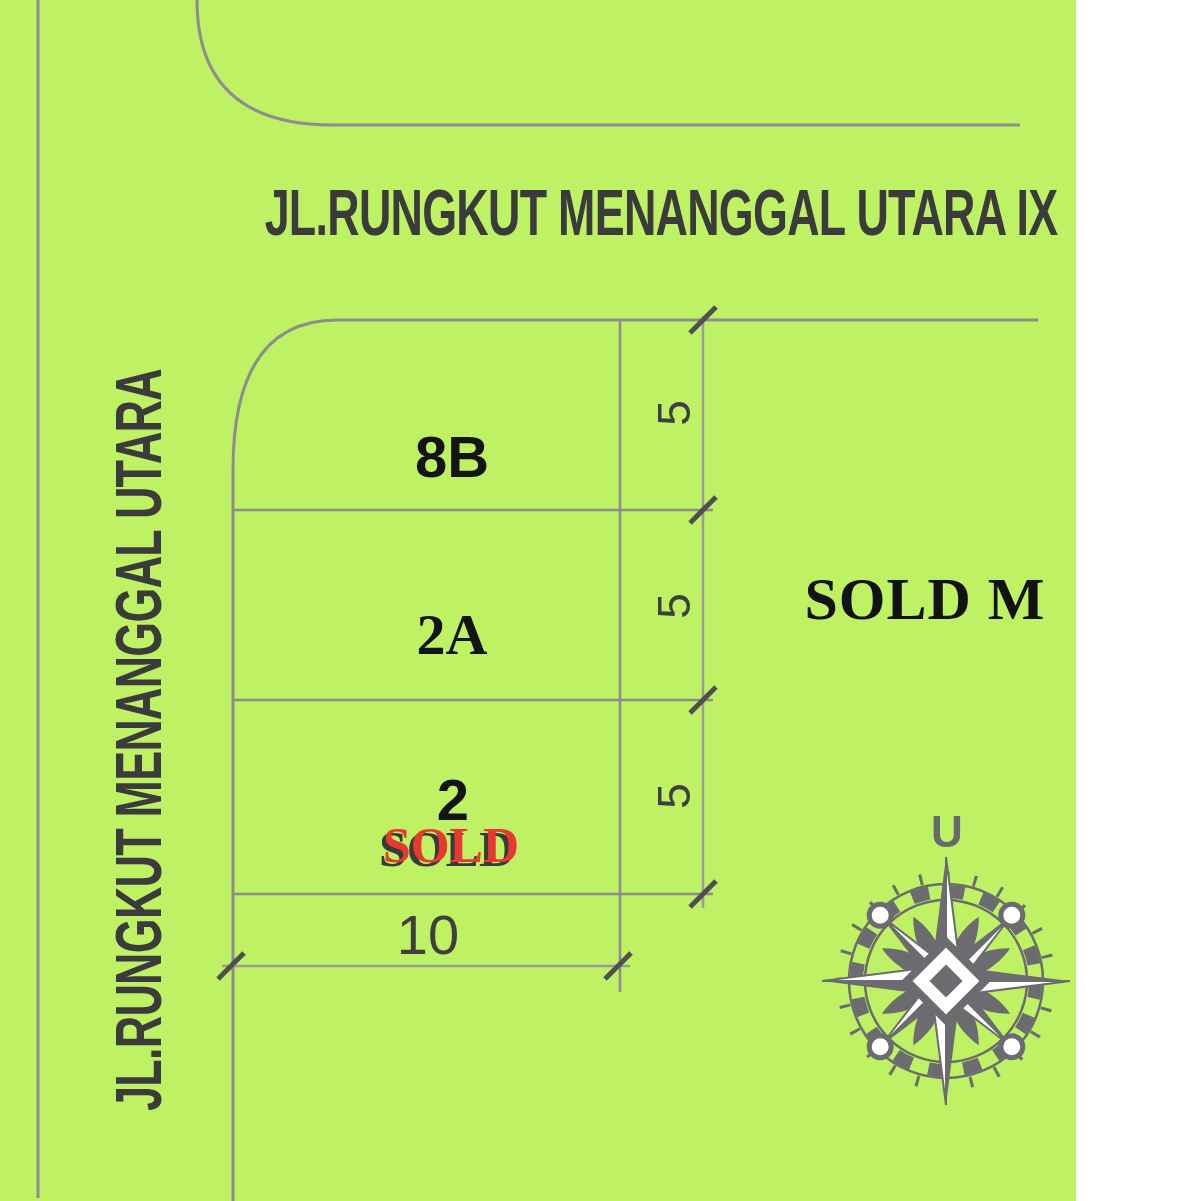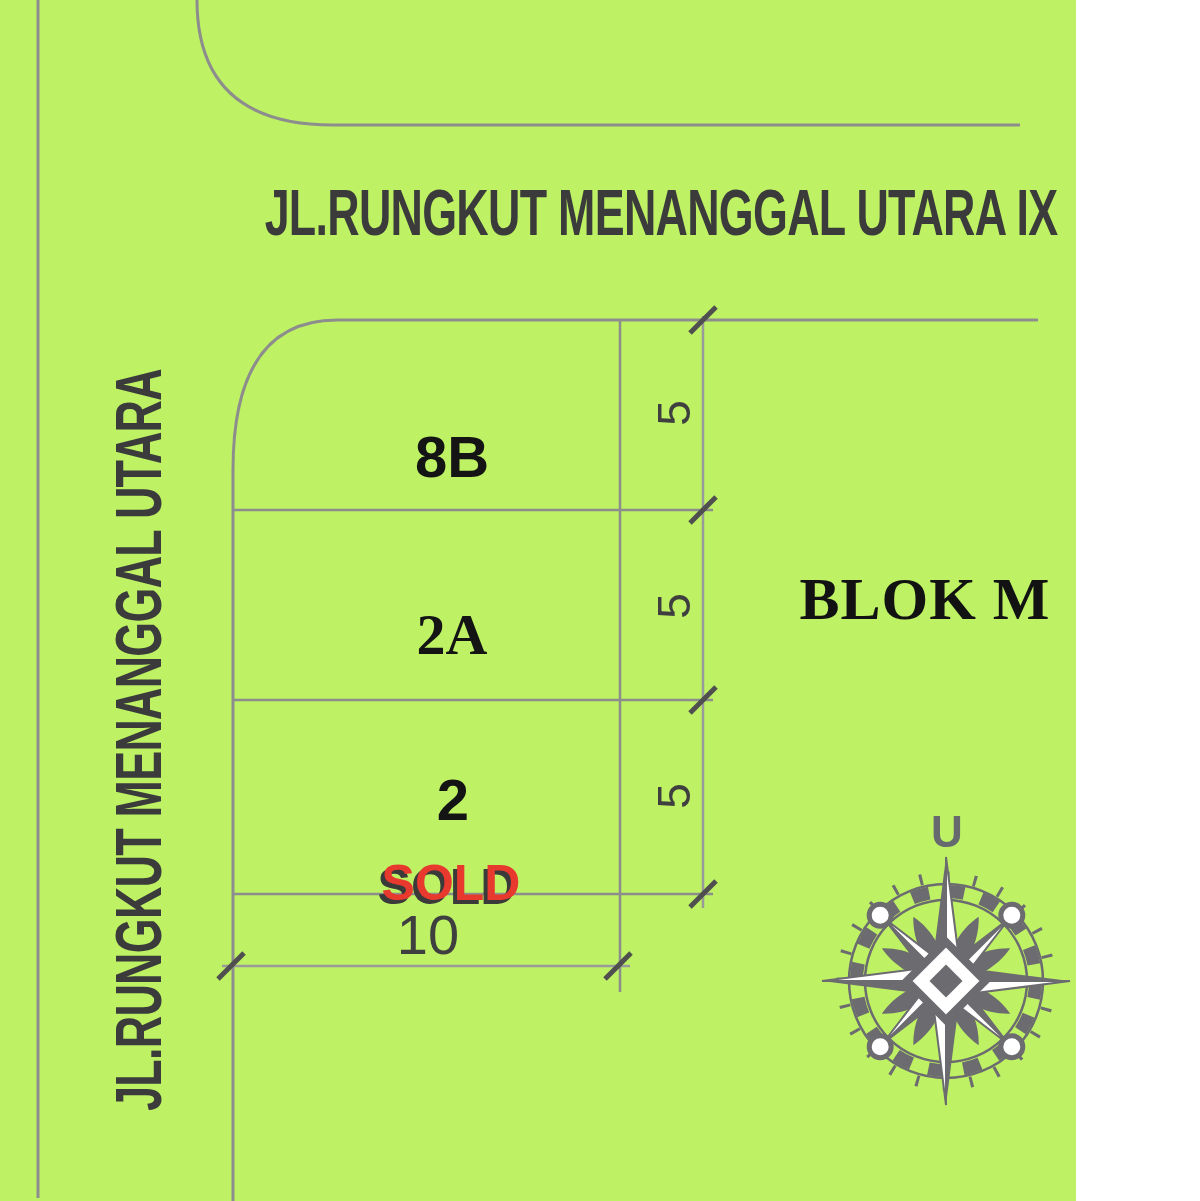--- a/index.html
+++ b/index.html
@@ -157,23 +157,23 @@
       <path d="M0,-16.5 L16.5,0 L0,16.5 L-16.5,0 Z" fill="#6b6b70" stroke="none"></path>
     </g>
   </svg>
 
   <div class="lbl street-label" style="left:661px;top:213px;">JL.RUNGKUT MENANGGAL UTARA IX</div>
   <div class="lbl street-label vertical" style="left:139px;top:740px;">JL.RUNGKUT MENANGGAL UTARA</div>
 
   <div class="lbl plot-label" style="left:452px;top:456px;">8B</div>
   <div class="lbl plot-label" style="left:452px;top:634px;font-family:Liberation Serif, serif;">2A</div>
   <div class="lbl plot-label" style="left:453px;top:799px;">2</div>
-  <div class="lbl sold-label" style="left:451px;top:883px;">SOLD</div>
+  <div class="lbl sold-label" style="left:451px;top:845px;font-family:Liberation Serif, serif;">SOLD</div>
 
-  <div class="lbl block-label" style="left:925px;top:599px;">BLOK M</div>
+  <div class="lbl block-label" style="left:925px;top:599px;">SOLD M</div>
 
   <div class="lbl dim-label vertical" style="left:674px;top:413px;">5</div>
   <div class="lbl dim-label vertical" style="left:674px;top:606px;">5</div>
   <div class="lbl dim-label vertical" style="left:674px;top:796px;">5</div>
   <div class="lbl dim-label frontage" style="left:428px;top:934px;">10</div>
 
   <div class="lbl compass-north" style="left:947px;top:832px;">U</div>
 
 </div>
 

